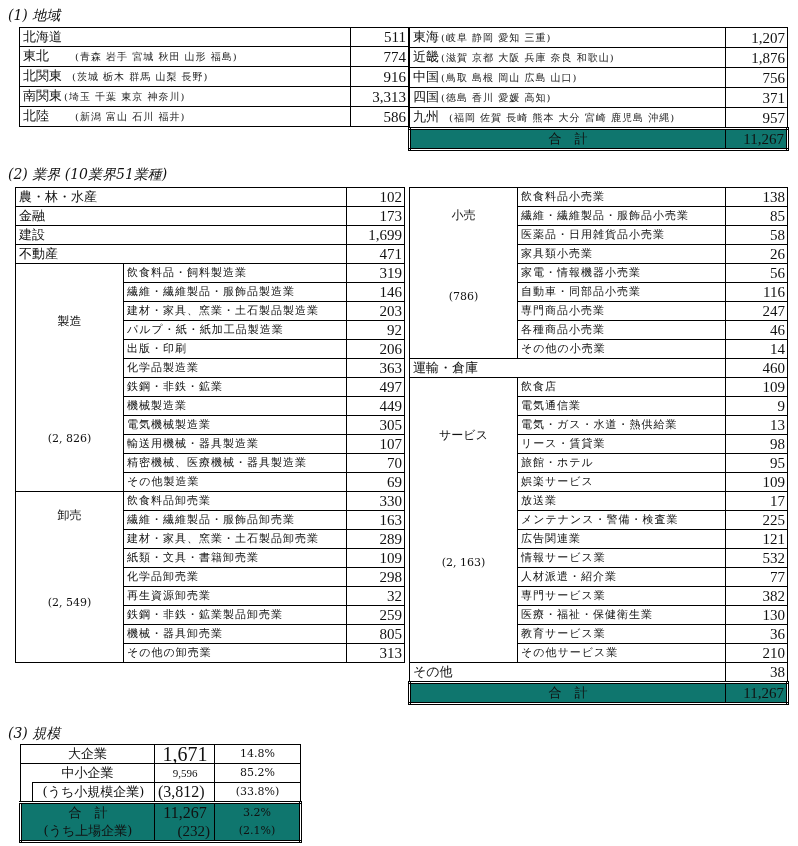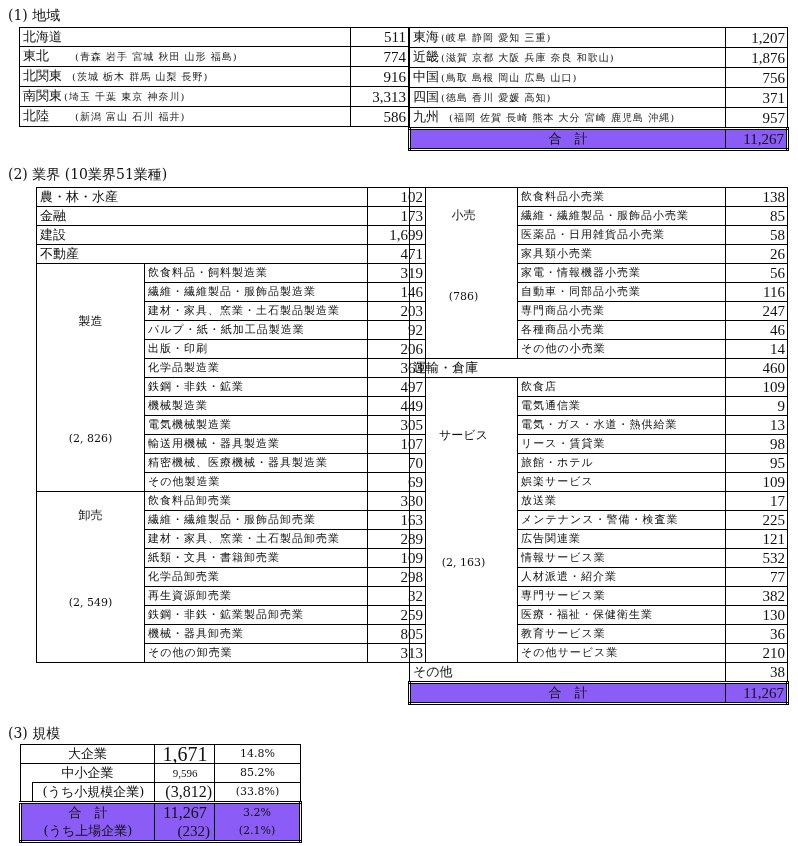--- a/index.html
+++ b/index.html
@@ -1,28 +1,28 @@
 <!DOCTYPE html>
 <html><head>
 <meta charset="utf-8">
 <style>
   html, body { margin:0; padding:0; background:#ffffff; }
   body { width:798px; height:846px; position:relative; overflow:hidden;
          font-family:"DejaVu Serif","Liberation Serif",serif; color:#111; }
-  .h { position:absolute; font-size:14px; line-height:18px; white-space:nowrap; }
+  .h { position:absolute; font-size:14px; line-height:18px; white-space:nowrap;font-style:italic; }
   table { border-collapse:collapse; position:absolute; table-layout:fixed; }
   td { border:1px solid #000; padding:0 3px; white-space:nowrap; overflow:hidden;
        font-size:12px; line-height:18px; height:18px; }
   .num { text-align:right; font-family:"Liberation Serif","DejaVu Serif",serif; font-size:15px; padding-right:2px; }
   .lbl { font-size:13px; }
   .sub { font-size:10px; letter-spacing:1px; color:#222; }
   .cat { font-size:11px; letter-spacing:1px; }
   .grp { text-align:center; font-size:12px; vertical-align:middle; }
   .grpn { display:block; font-size:11px; }
-  .total td { background:#8b5cf6; }
+  .total td { background:#0f766e; }
   .ctr { text-align:center; }
   .pct { text-align:center; font-size:11px; }
   
   #rgL { left:19px; top:27px; width:389px; }
   #rgR { left:408px; top:27px; width:378px; }
 </style>
 </head>
 <body>
 
 <div class="h" style="left:8px;top:6px;">(1) 地域</div>
@@ -84,21 +84,21 @@
       </tr>
       <tr class="total">
         <td class="ctr lbl" style="border-top:3px double #000;border-left:3px double #000;border-bottom:3px double #000;">合　計</td>
         <td class="num" style="border-top:3px double #000;border-right:3px double #000;border-bottom:3px double #000;">11,267</td>
       </tr>
     </tbody>
 </table>
 
 <div class="h" style="left:8px;top:165px;">(2) 業界 (10業界51業種)</div>
 
-<table id="indL" style="left:36px;top:187px;width:389px;">
+<table id="indL" style="left:15px;top:187px;width:389px;">
   <colgroup>
       <col style="width:108px">
       <col style="width:223px">
       <col style="width:58px">
     </colgroup>
   <tbody id="indLbody">
       <tr>
         <td class="lbl" colspan="2">農・林・水産</td>
         <td class="num">102</td>
       </tr>
@@ -355,21 +355,21 @@
         <td class="pct">14.8%</td>
       </tr>
       <tr>
         <td class="ctr lbl" colspan="2" style="border-bottom:none;">中小企業</td>
         <td class="num" style="text-align:center;font-size:11px;">9,596</td>
         <td class="pct">85.2%</td>
       </tr>
       <tr>
         <td style="border-top:none;border-bottom:3px double #000;"></td>
         <td class="ctr lbl">(うち小規模企業)</td>
-        <td class="num" style="text-align:right;font-size:16px;">(3,812)</td>
+        <td class="num" style="text-align:left;font-size:16px;">(3,812)</td>
         <td class="pct">(33.8%)</td>
       </tr>
       <tr class="total">
         <td class="ctr lbl" colspan="2" style="border-top:3px double #000;border-left:3px double #000;border-bottom:none;">合　計</td>
         <td class="num" style="text-align:center;font-size:16px;border-top:3px double #000;border-bottom:none;">11,267</td>
         <td class="pct" style="border-top:3px double #000;border-right:3px double #000;border-bottom:none;">3.2%</td>
       </tr>
       <tr class="total">
         <td class="ctr lbl" colspan="2" style="border-bottom:3px double #000;border-left:3px double #000;border-top:none;">(うち上場企業)</td>
         <td class="num" style="border-bottom:3px double #000;border-top:none;padding-right:4px;">(232)</td>

